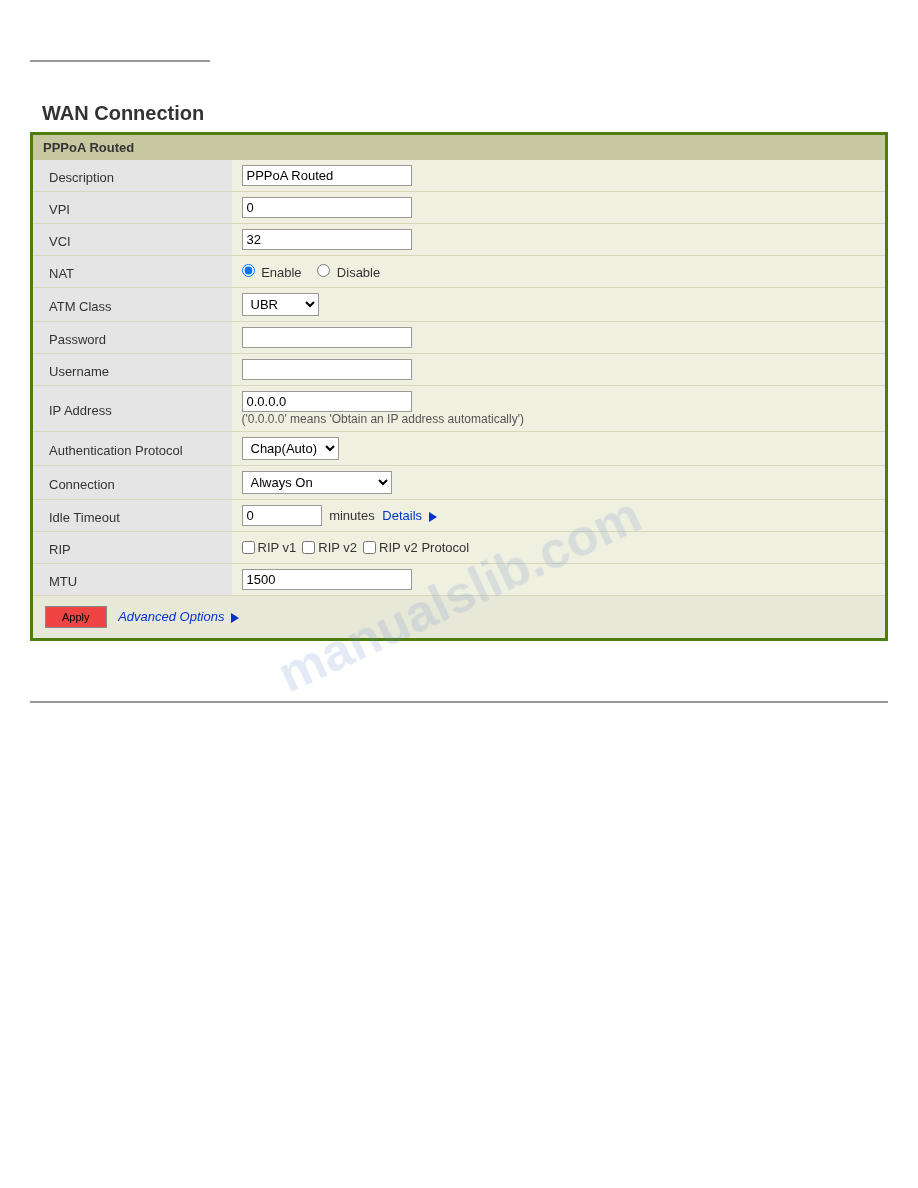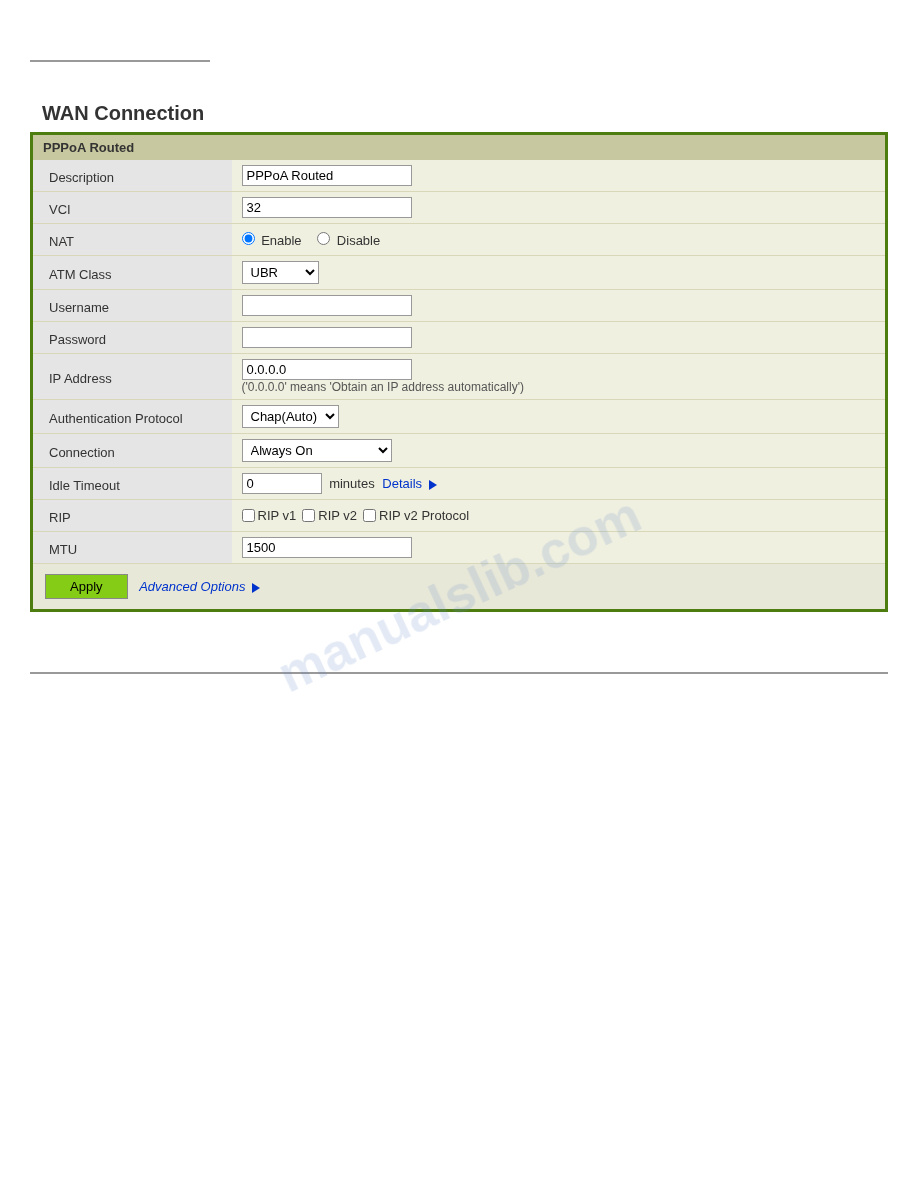--- a/index.html
+++ b/index.html
@@ -89,23 +89,23 @@
       display: flex;
       gap: 3px;
     }
     .apply-row {
       background: #e8e8d8;
       padding: 10px 12px;
       border-top: 1px solid #ccc;
     }
     .apply-btn {
       border: 1px solid #888;
-      background: #84cc16;
-      padding: 4px 24px;
-      font-size: 13px;
+      background: #ef4444;
+      padding: 4px 16px;
+      font-size: 11px;
       cursor: pointer;
     }
     .advanced-link {
       color: #0033cc;
       text-decoration: none;
       font-size: 13px;
       margin-left: 8px;
       font-style: italic;
     }
     .arrow-icon {
@@ -157,20 +157,26 @@
       <td colspan="2" class="section-header">PPPoA Routed</td>
     </tr>
 
     <tr>
       <td class="row-label">Description</td>
       <td class="row-value">
         <input type="text" value="PPPoA Routed" style="">
       </td>
     </tr>
 
+    <tr>
+      <td class="row-label">VPI</td>
+      <td class="row-value">
+        <input type="text" value="0" style="">
+      </td>
+    </tr>
 
     <tr>
       <td class="row-label">VCI</td>
       <td class="row-value">
         <input type="text" value="32" style="">
       </td>
     </tr>
 
     <tr>
       <td class="row-label">NAT</td>
@@ -192,30 +198,30 @@
         <select>
           <option>UBR</option>
           <option>CBR</option>
           <option>VBR-nrt</option>
           <option>VBR-rt</option>
         </select>
       </td>
     </tr>
 
     <tr>
+      <td class="row-label">Password</td>
+      <td class="row-value">
+        <input type="password" value="" style="">
+      </td>
+    </tr>
+
+    <tr>
       <td class="row-label">Username</td>
       <td class="row-value">
         <input type="text" value="" style="">
-      </td>
-    </tr>
-
-    <tr>
-      <td class="row-label">Password</td>
-      <td class="row-value">
-        <input type="password" value="" style="">
       </td>
     </tr>
 
     <tr>
       <td class="row-label">IP Address</td>
       <td class="row-value">
         <input type="text" value="0.0.0.0" style="">
         <div class="ip-note">('0.0.0.0' means 'Obtain an IP address automatically')</div>
       </td>
     </tr>

